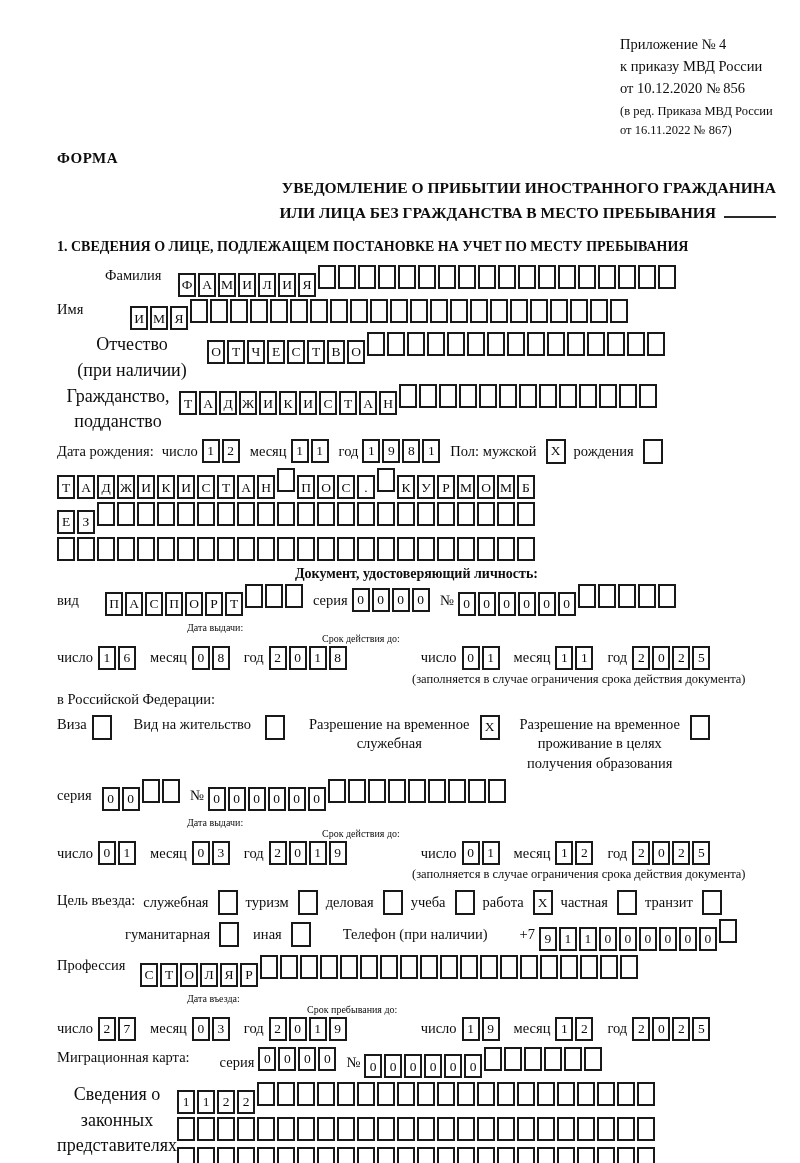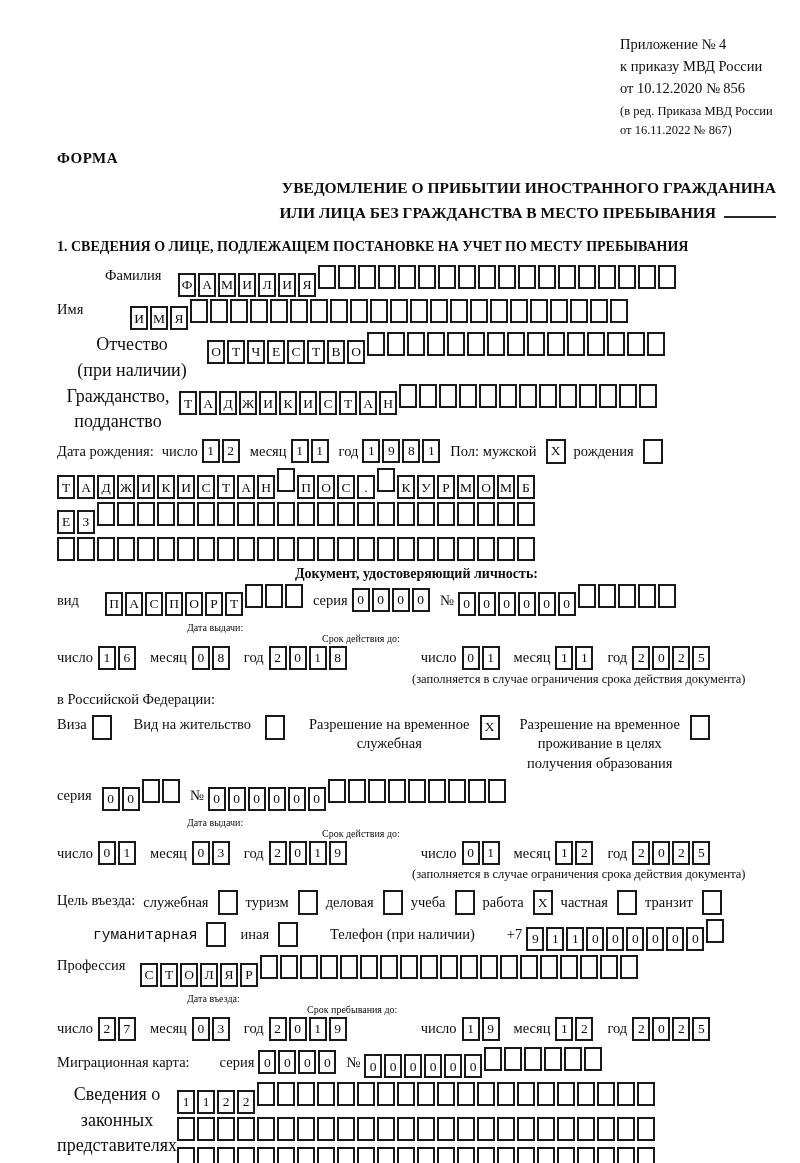--- a/index.html
+++ b/index.html
@@ -242,21 +242,21 @@
     <span class="word">учеба</span>
       <span class="chk"></span>
     <span class="word">работа</span>
       <span class="chk">X</span>
     <span class="word">частная</span>
       <span class="chk"></span>
     <span class="word">транзит</span>
       <span class="chk"></span>
   </div>
   <div class="frow mt4" style="align-items:center;">
-    <span class="word first" style="margin-left:36px;font-family:Liberation Mono, monospace;">гуманитарная</span>
+    <span class="word first" style="margin-left:68px;">гуманитарная</span>
       <span class="chk"></span>
     <span class="word" style="margin-left:14px;">иная</span>
       <span class="chk"></span>
     <span class="word" style="margin-left:32px;">Телефон (при наличии)</span>
     <span class="word" style="margin-left:28px;">+7</span>
     <span class="cells"><span class="cell">9</span><span class="cell">1</span><span class="cell">1</span><span class="cell">0</span><span class="cell">0</span><span class="cell">0</span><span class="cell">0</span><span class="cell">0</span><span class="cell">0</span><span class="cell"></span></span>
   </div>
 
   <div class="frow mt4">
     <span class="lbl w83">Профессия</span>
@@ -283,21 +283,21 @@
         <span class="cells"><span class="cell">1</span><span class="cell">9</span></span>
       <span class="gap"></span>
         <span class="dlbl">месяц</span>
         <span class="cells"><span class="cell">1</span><span class="cell">2</span></span>
       <span class="gap"></span>
         <span class="dlbl">год</span>
         <span class="cells"><span class="cell">2</span><span class="cell">0</span><span class="cell">2</span><span class="cell">5</span></span>
     </span>
   </div>
 
-  <div class="frow mt6" style="align-items:center;">
+  <div class="frow mt6" style="">
     <span class="lbl">Миграционная карта:</span>
     <span class="word" style="margin-left:30px;">серия</span>
     <span class="cells"><span class="cell">0</span><span class="cell">0</span><span class="cell">0</span><span class="cell">0</span></span>
     <span class="word">№</span>
     <span class="cells"><span class="cell">0</span><span class="cell">0</span><span class="cell">0</span><span class="cell">0</span><span class="cell">0</span><span class="cell">0</span><span class="cell"></span><span class="cell"></span><span class="cell"></span><span class="cell"></span><span class="cell"></span><span class="cell"></span></span>
   </div>
 
   <div class="frow mt4">
     <span class="lblcol w120">
       <div>Сведения о</div>

